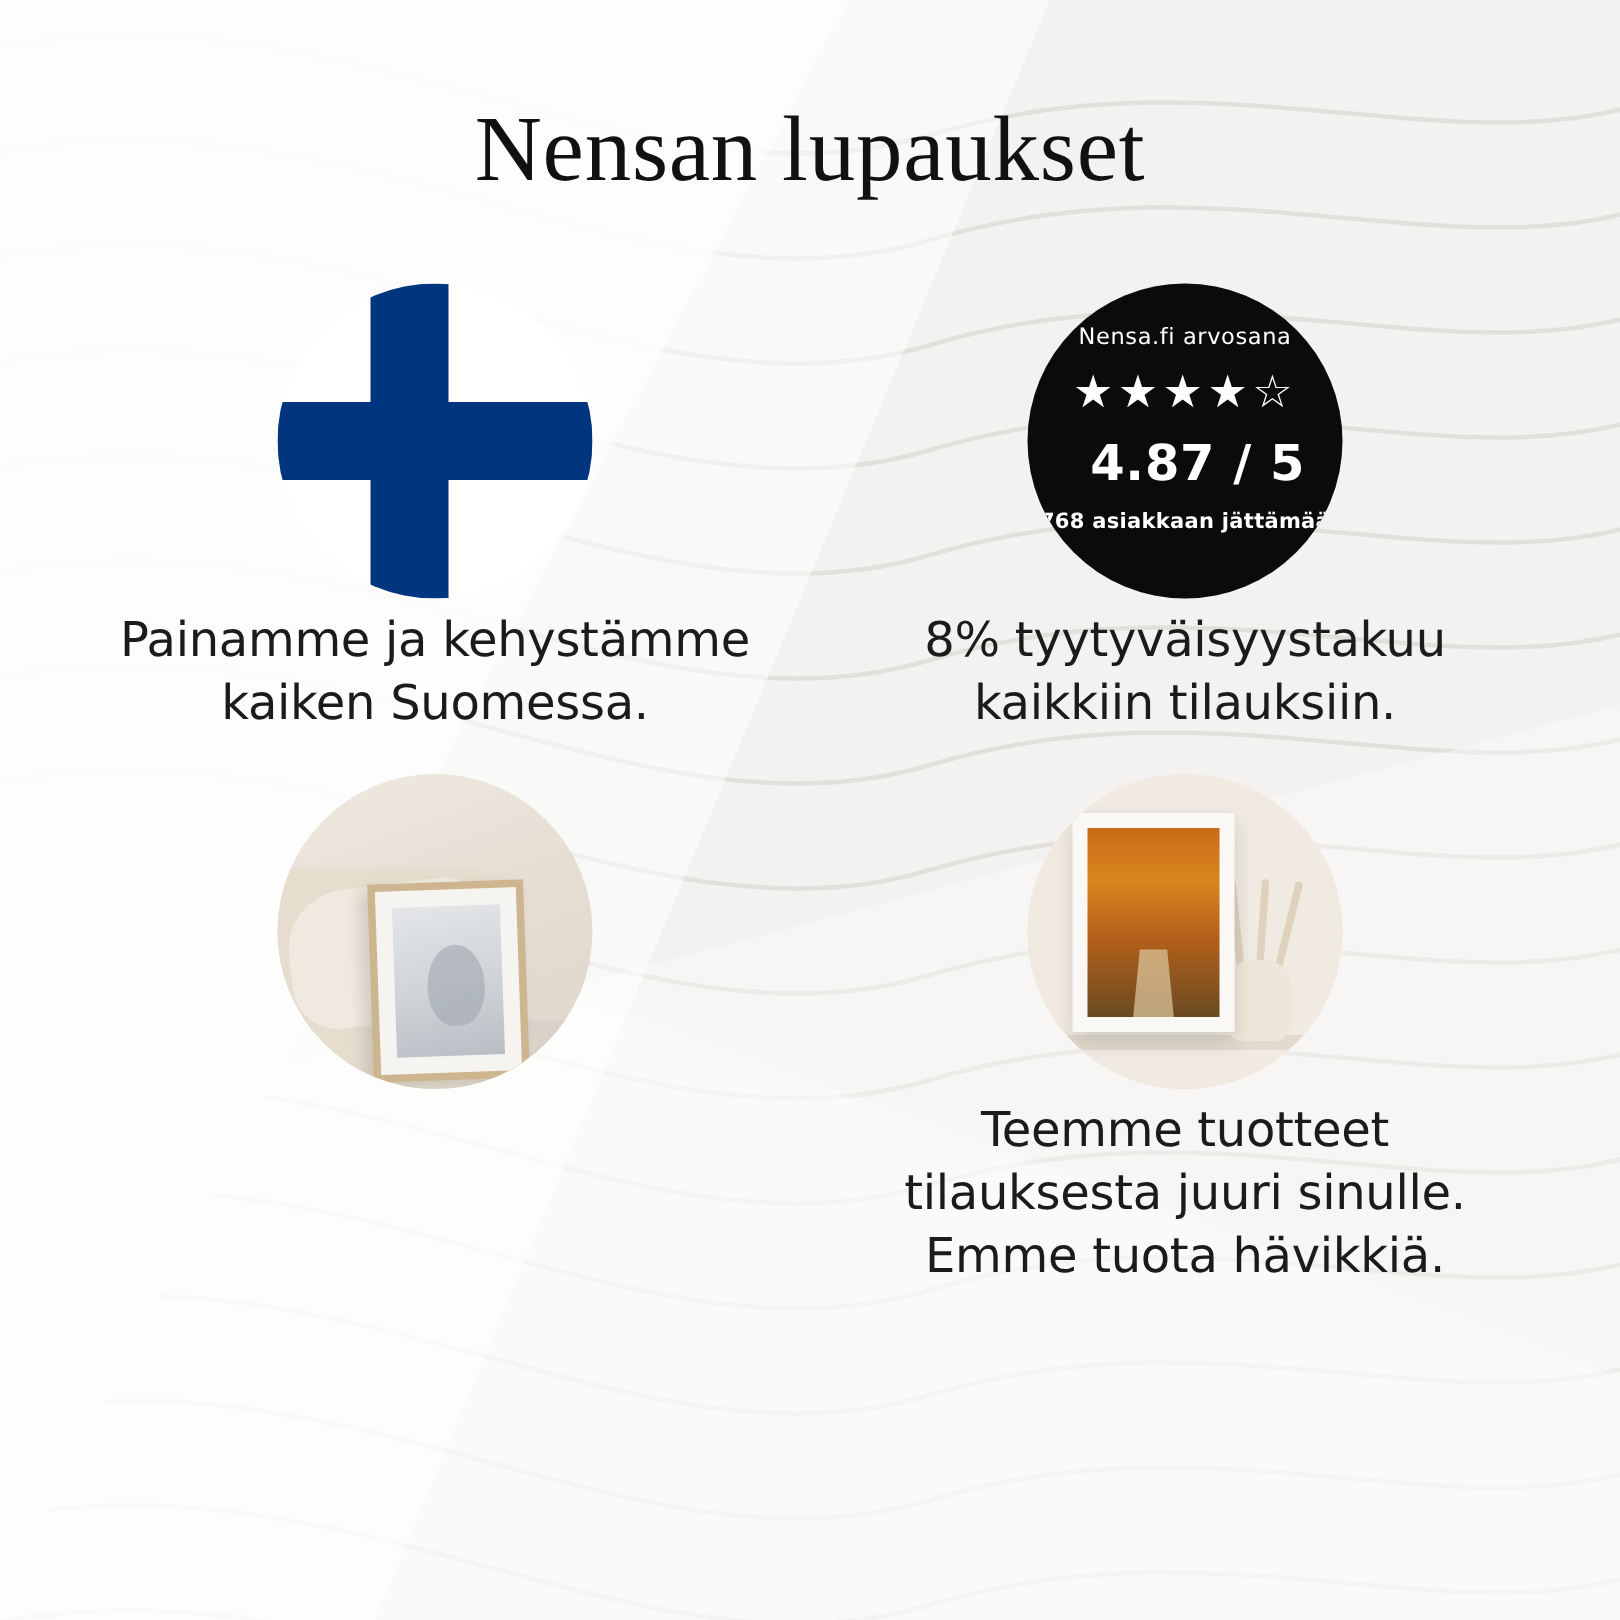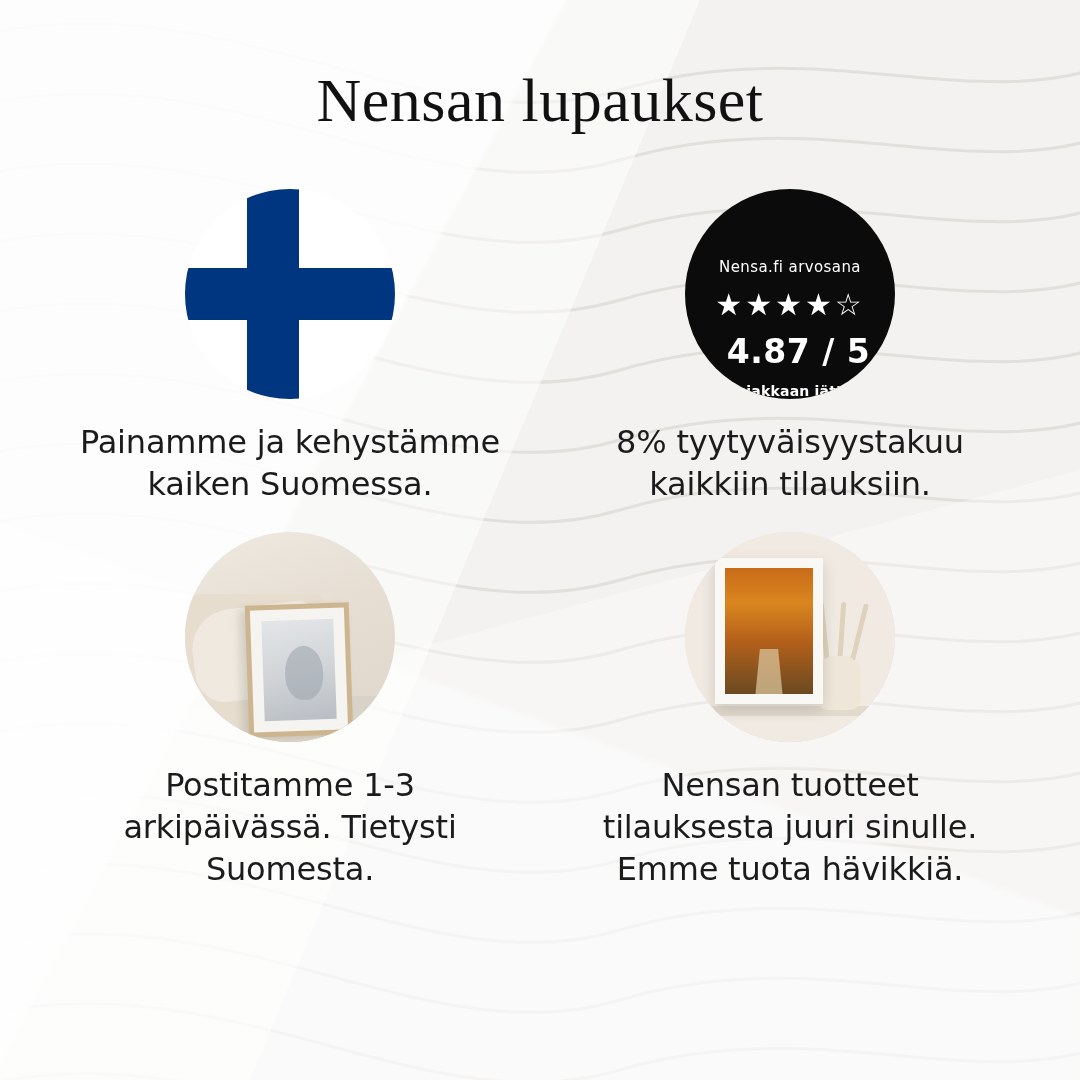--- a/index.html
+++ b/index.html
@@ -85,21 +85,21 @@
   .badge-wrap {
     width: 210px;
     height: 210px;
     border-radius: 50%;
     overflow: hidden;
     position: relative;
     flex: 0 0 auto;
   }
 
   .cell-caption {
-    margin-top: 22px;
+    margin-top: 6px;
     width: 420px;
     text-align: center;
     font-size: 32px;
     line-height: 1.32;
     color: #1b1b1b;
     font-family: "DejaVu Sans", sans-serif;
     letter-spacing: -0.2px;
   }
 
   
@@ -123,21 +123,21 @@
     background: #003580;
   }
 
   
   .rating {
     background: #0b0b0b;
     color: #ffffff;
     display: flex;
     flex-direction: column;
     align-items: center;
-    justify-content: flex-end;
+    justify-content: flex-start;
   }
   .rating .rating-label {
     font-size: 15px;
     letter-spacing: 0.4px;
     color: #ffffff;
     margin-top: 26px;
     font-family: "DejaVu Sans", sans-serif;
   }
   .rating .stars {
     margin-top: 14px;
@@ -359,38 +359,37 @@
           <div class="p1-floor"></div>
           <div class="p1-sofa">
             <div class="p1-cushion"></div>
           </div>
           <div class="p1-frame">
             <div class="p1-mat">
               <div class="p1-art"></div>
             </div>
           </div>
         </div>
-        <div class="cell-caption">Postitamme 1-3 arkipäivässä. Tietysti Suomesta.</div>
       </div>
 
       <div class="cell">
         <div class="badge-wrap photo2">
           <div class="p2-wall"></div>
           <div class="p2-shelf"></div>
           <div class="p2-grass">
             <i style="left:4px;  transform: rotate(-16deg);"></i>
             <i style="left:16px; transform: rotate(-6deg);"></i>
             <i style="left:28px; transform: rotate(4deg);"></i>
             <i style="left:40px; transform: rotate(14deg);"></i>
           </div>
           <div class="p2-vase"></div>
           <div class="p2-frame">
             <div class="p2-art">
               <div class="p2-path"></div>
             </div>
           </div>
         </div>
-        <div class="cell-caption">Nensan tuotteet tilauksesta juuri sinulle. Emme tuota hävikkiä.</div>
+        <div class="cell-caption">Teemme tuotteet tilauksesta juuri sinulle. Emme tuota hävikkiä.</div>
       </div>
 
     </div>
   </div>
 </div>
 
 </body></html>

